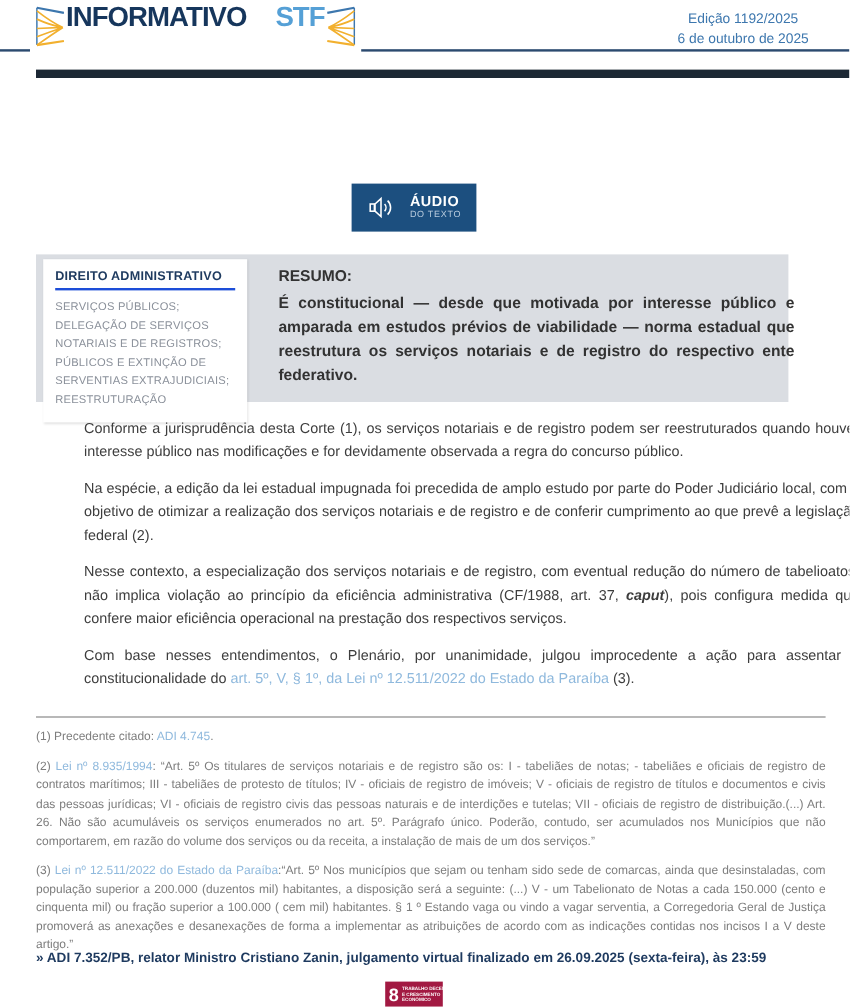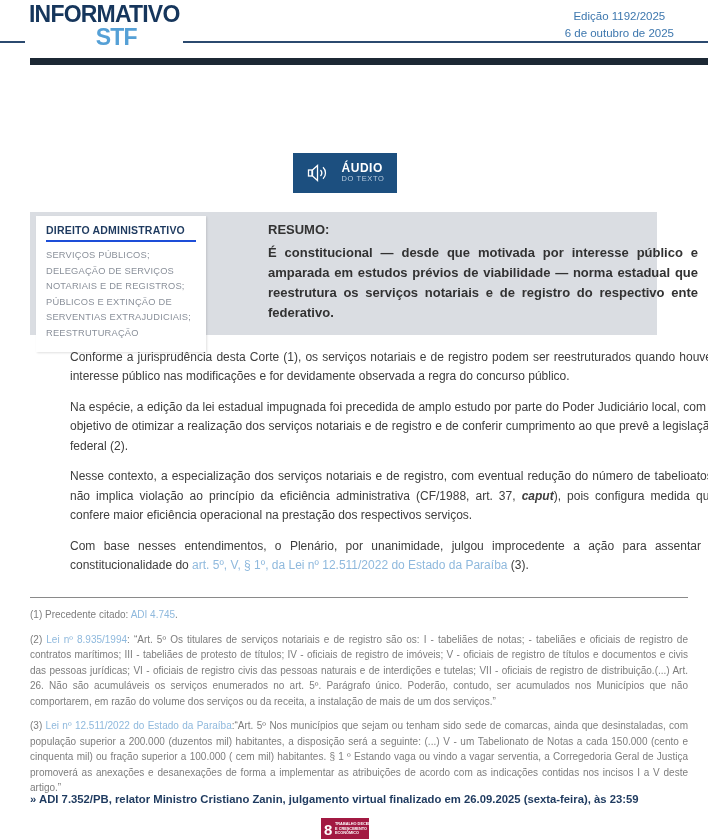--- a/index.html
+++ b/index.html
@@ -10,23 +10,22 @@
     background:#ffffff; overflow:hidden;
   }
 
   
   .header-line {
     position:absolute; top:41px; left:0; width:708px; height:2px;
     background:#2b4a6f;
   }
   .logo {
     position:absolute; top:3px; left:25px; height:43px;
-    display:flex; align-items:center; background:#ffffff; padding:0 4px;
+    display:flex; align-items:flex-start; background:#ffffff; padding:0 4px;
     z-index:2;
-    flex-direction:column;
   }
   .logo-word { font-size:23px; font-weight:bold; letter-spacing:-0.8px; line-height:1; }
   .logo-informativo { color:#16365c; }
   .logo-stf { color:#55a0d6;margin-left:24px; }
   .ornament { width:26px; height:38px; }
   .ornament.right { transform:scaleX(-1); }
   .edition-block {
     position:absolute; top:8px; right:34px; text-align:center;
     color:#3d77ae; font-size:11.5px; line-height:1.5;
   }
@@ -64,21 +63,20 @@
     box-shadow:1px 1px 2px rgba(0,0,0,0.12);
   }
   .category-title {
     color:#1e3a5f; font-weight:bold; font-size:10.5px; letter-spacing:0.2px;
     padding-bottom:4px; border-bottom:2px solid #1d4ed8; margin-bottom:6px;
   }
   .category-sub { color:#8a909a; font-size:9.3px; line-height:1.68; letter-spacing:0.2px; }
   .resumo {
     position:absolute; top:222px; left:232px; width:430px;
     color:#323232;
-    margin-left:36px;
   }
   .resumo-heading { font-size:13px; font-weight:bold; margin-bottom:6px; }
   .resumo-text { font-size:13px; font-weight:bold; line-height:1.55; text-align:justify; }
 
   
   .body-text {
     position:absolute; top:348px; left:42px; width:646px;
     color:#3d3d3d; font-size:12px; line-height:1.62; text-align:justify;margin-left:28px;
   }
   .body-text p { margin-bottom:11px; }

